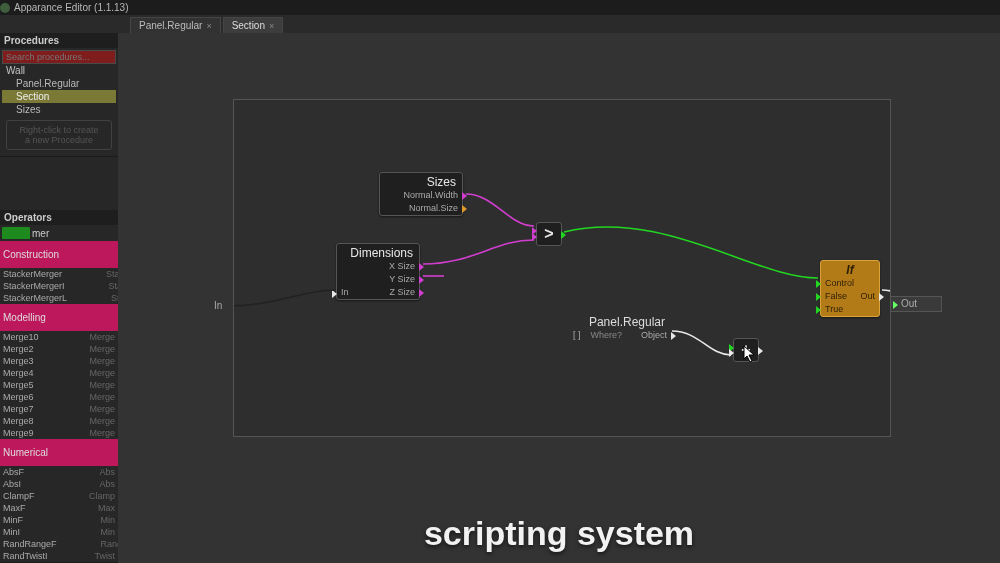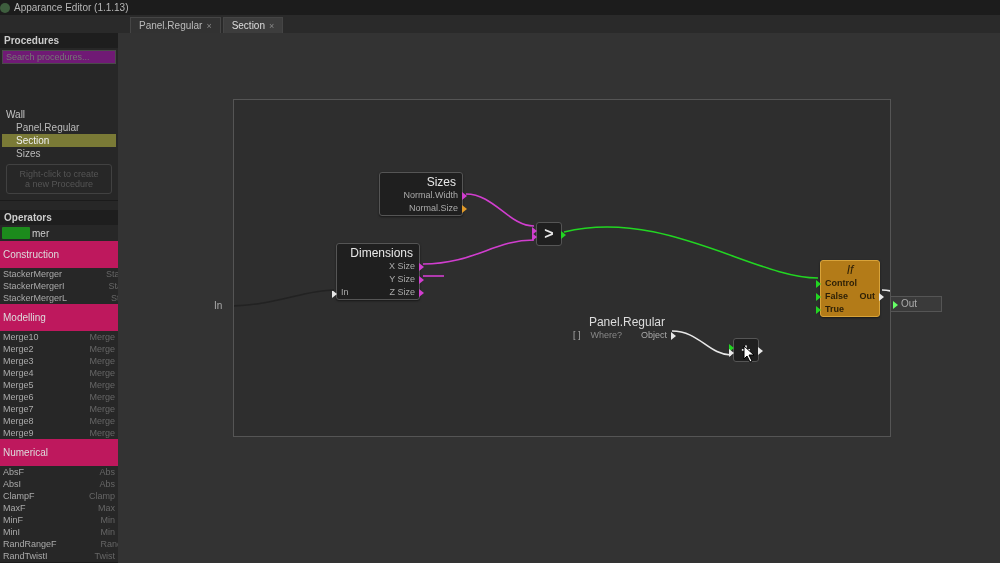--- a/index.html
+++ b/index.html
@@ -19,22 +19,22 @@
   .tab { font-size: 10px; padding: 2px 8px; background: #323232; color: #bbb; border: 1px solid #454545; border-bottom: none; margin-right: 2px; display: flex; align-items: center; gap: 4px; }
   .tab.active { background: #3d3d3d; color: #ddd; }
   .tab .x { color: #888; font-size: 9px; }
 
   
   .main { position: absolute; top: 33px; bottom: 0; left: 0; right: 0; display: flex; }
   .sidebar { width: 118px; background: #272727; display: flex; flex-direction: column; font-size: 10px; }
   .panel { border-bottom: 1px solid #1b1b1b; }
   .panel-head { background: #1e1e1e; color: #ccc; font-weight: bold; padding: 2px 4px; font-size: 10px; }
   .panel-body { padding: 2px; }
-  .search { width: 100%; background: #701a75; border: 1px solid #4a4a4a; color: #999; font-size: 9px; padding: 1px 3px; }
-  .tree-item { padding: 1px 4px; color: #c4c4c4; margin-top: 44px; }
+  .search { width: 100%; background: #7f1d1d; border: 1px solid #4a4a4a; color: #999; font-size: 9px; padding: 1px 3px; }
+  .tree-item { padding: 1px 4px; color: #c4c4c4; }
   .tree-sub  { padding: 1px 4px 1px 14px; color: #bbb; }
   .tree-sub.sel { background: #7a7a36; color: #eee; }
   .hint { color: #555; font-size: 9px; text-align: center; padding: 4px 12px; border: 1px solid #414141; border-radius: 3px; margin: 4px; }
 
   .proc-flex { flex: 1; }
 
   .filterrow { display: flex; align-items: center; gap: 2px; padding: 2px; }
   .chip { background: #1c8a1c; width: 28px; height: 12px; border-radius: 1px; }
   .filterrow span { color: #ccc; }
 
@@ -59,22 +59,22 @@
   .node .nrow span { font-size: 9px; color: #aaa; }
   .port { width: 0; height: 0; border-top: 4px solid transparent; border-bottom: 4px solid transparent; }
   .port.out { border-left: 5px solid; position: absolute; right: -5px; }
   .port.in  { border-left: 5px solid; position: absolute; left: -5px; }
   .port.magenta { border-left-color: #d13ecf; }
   .port.orange  { border-left-color: #e09a2a; }
   .port.green   { border-left-color: #22d622; }
   .port.white   { border-left-color: #e8e8e8; }
 
   .node.if { background: #b37b18; border-color: #d8a339; color: #2c1f07; }
-  .node.if .ntitle { color: #2c1f07; text-align: center; font-style: italic; font-weight: normal; }
-  .node.if .nrow span { color: #2c1f07; font-weight: bold; }
+  .node.if .ntitle { color: #2c1f07; text-align: center; font-style: italic; font-weight: bold; }
+  .node.if .nrow span { color: #2c1f07; }
 
   .opnode { position: absolute; background: #1f1f1f; border: 1px solid #555; border-radius: 3px; width: 26px; height: 24px; display:flex;align-items:center;justify-content:center; }
   .opnode .sym { color: #e8e8e8; font-size: 16px; font-weight: bold; }
   .opnode .pin-l1 { position:absolute; left:-5px; top:4px; }
   .opnode .pin-l2 { position:absolute; left:-5px; bottom:4px; }
   .opnode .pin-r  { position:absolute; right:-5px; top:8px; }
 
   svg.wires { position: absolute; inset: 0; width: 100%; height: 100%; pointer-events: none; }
   path.wire { fill: none; stroke-width: 1.6; }
 
@@ -317,16 +317,17 @@
 
       <div class="cursor" style="left:509px; top:245px;">
         <svg viewBox="0 0 14 18">
             <path d="M1 1 L1 14 L4 11 L7 17 L9 16 L6 10 L11 10 Z" fill="#fff" stroke="#000" stroke-width="1"></path>
           </svg>
       </div>
 
     </div>
 
     <div class="caption">
+      <div>scripting system</div>
     </div>
   </div>
 
 </div>
 
 </body></html>

